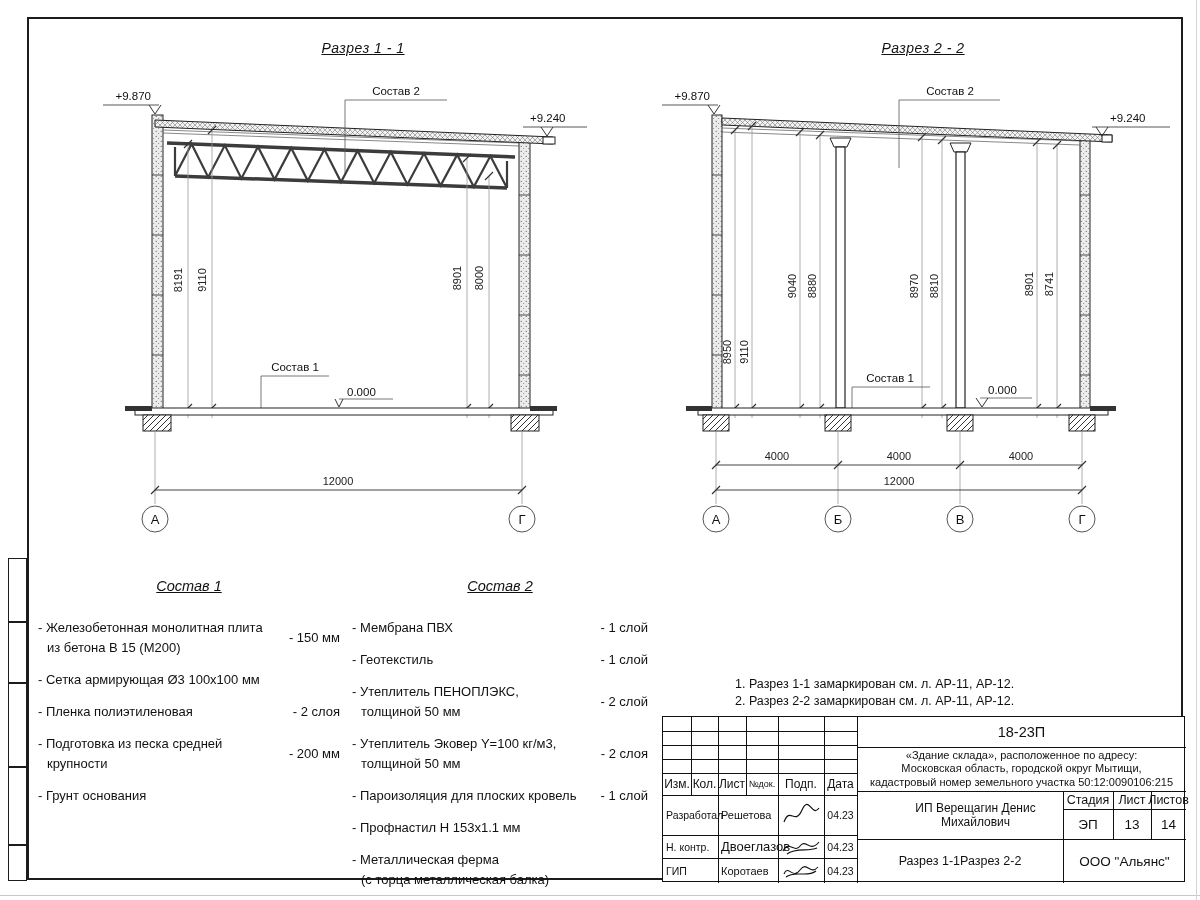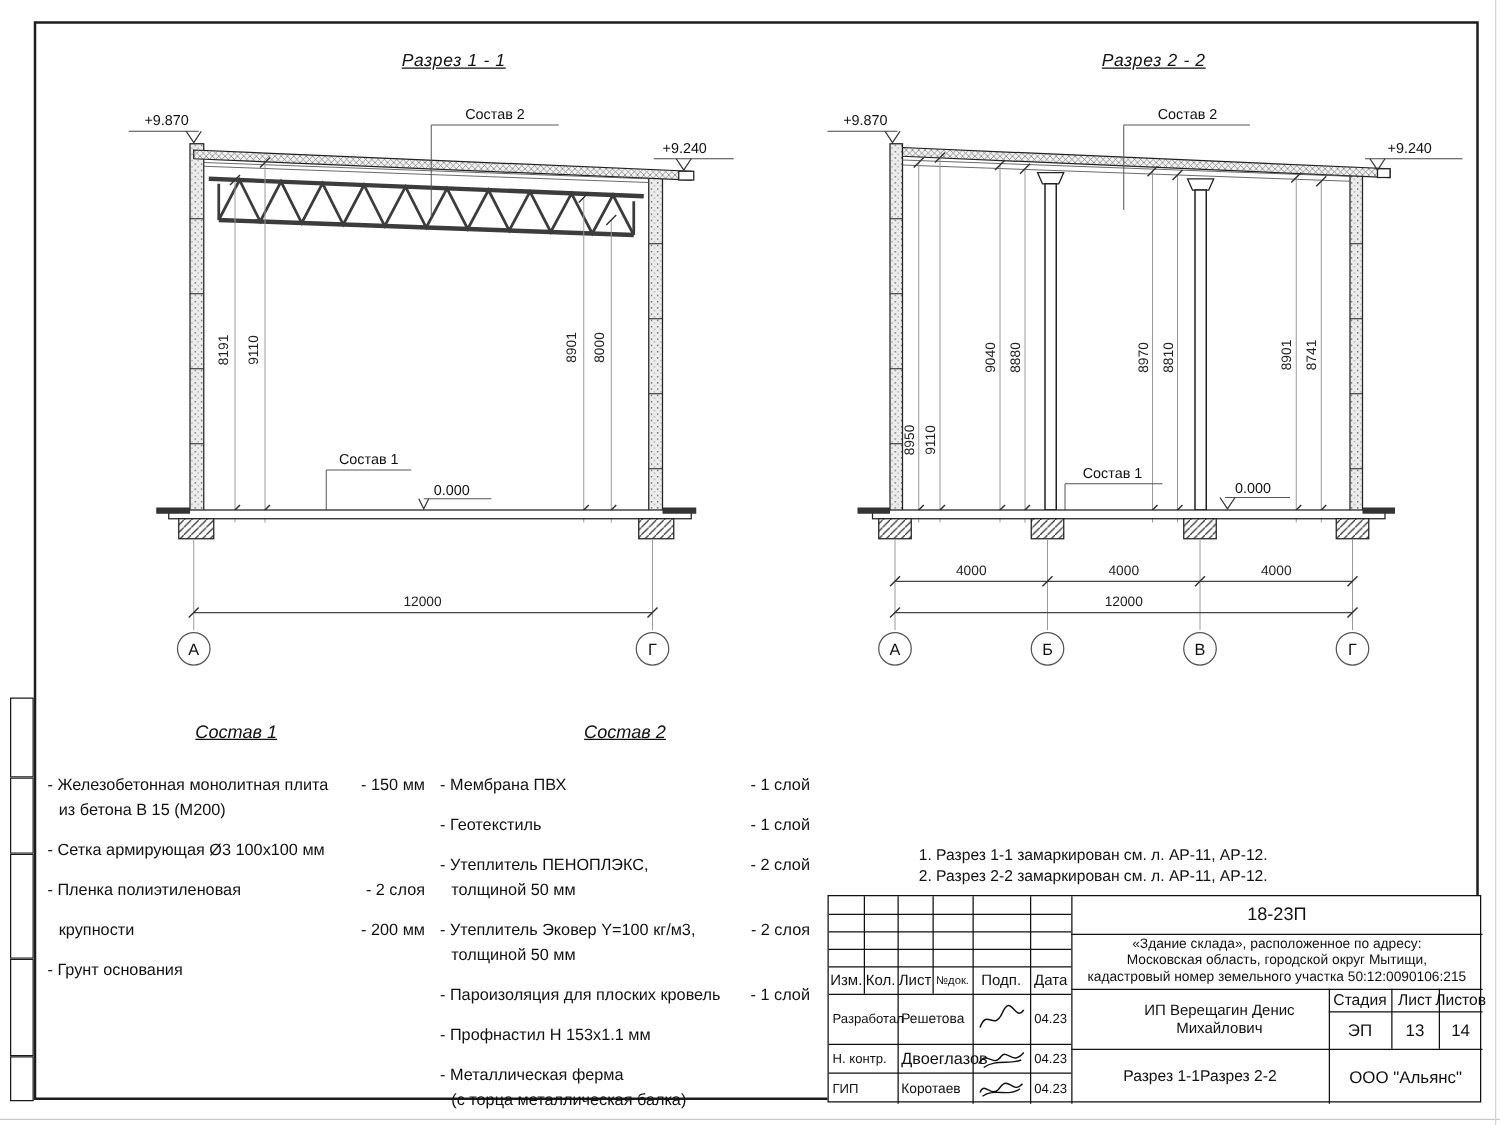--- a/index.html
+++ b/index.html
@@ -16,21 +16,21 @@
     font-size:14px;text-decoration:underline;letter-spacing:.5px;}
   svg text{font-family:"Liberation Sans", sans-serif;}
   .dim{font-size:11px;fill:#222;}
   .lbl{font-size:11.5px;fill:#111;}
   .axis{font-size:13px;fill:#111;}
   .comp{position:absolute;font-size:13px;color:#111;}
   #comp1{left:38px;top:578px;width:302px;}
   #comp2{left:352px;top:578px;width:296px;}
   .comp-title{text-align:center;font-style:italic;text-decoration:underline;
     font-size:14.5px;margin-bottom:24px;}
-  .ci-row{display:flex;align-items:flex-start;margin-bottom:12px;line-height:20px;}
+  .ci-row{display:flex;align-items:center;margin-bottom:12px;line-height:20px;}
   .ci-name{flex:1;}
   .ci-l2{padding-left:9px;}
   .ci-val{white-space:nowrap;padding-left:6px;}
   .notes{position:absolute;left:735px;top:676px;font-size:12.5px;line-height:17px;}
   
   #tb{position:absolute;left:662px;top:716px;width:523px;height:166px;
     border:1.5px solid #111;box-sizing:border-box;background:#fff;}
   .vl{position:absolute;width:0;border-left:1.3px solid #111;}
   .hl{position:absolute;height:0;border-top:1.3px solid #111;}
   .tc{position:absolute;display:flex;align-items:center;justify-content:center;
@@ -267,20 +267,21 @@
   </div>
   <div class="ci-row">
     <div class="ci-name">
         <div>- Пленка полиэтиленовая</div>
         <div class="ci-l2"></div>
       </div>
     <div class="ci-val">- 2 слоя</div>
   </div>
   <div class="ci-row">
     <div class="ci-name">
+        <div>- Подготовка из песка средней</div>
         <div class="ci-l2">крупности</div>
       </div>
     <div class="ci-val">- 200 мм</div>
   </div>
   <div class="ci-row">
     <div class="ci-name">
         <div>- Грунт основания</div>
         <div class="ci-l2"></div>
       </div>
     <div class="ci-val"></div>

